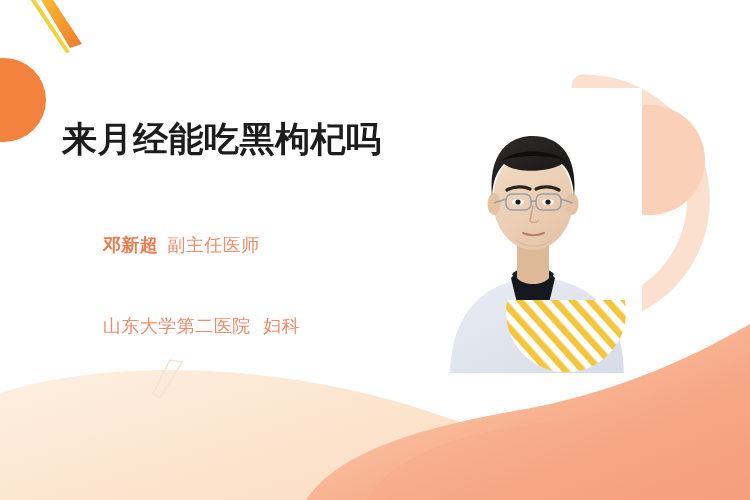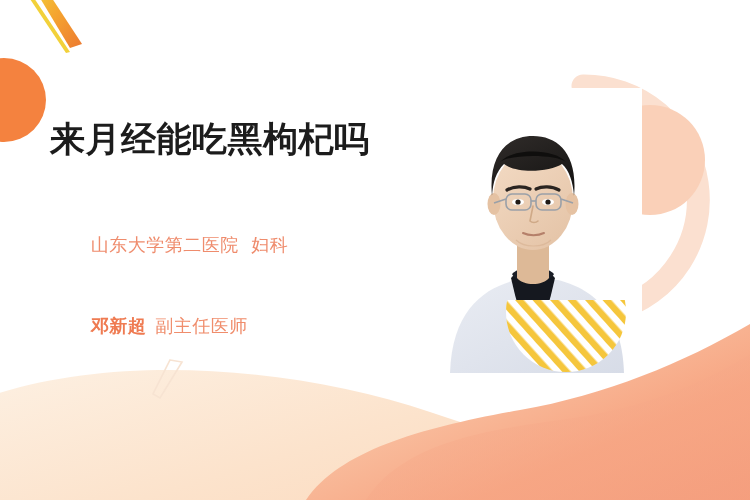--- a/index.html
+++ b/index.html
@@ -32,21 +32,21 @@
     top: 88px;
     width: 210px;
     height: 285px;
     z-index: 3;
   }
   #doctor-photo svg { display: block; }
 
   
   #text-block {
     position: absolute;
-    left: 50px;
+    left: 62px;
     top: 118px;
     width: 360px;
     z-index: 5;
   }
   #title {
     font-size: 35px;
     font-weight: 700;
     line-height: 1.24;
     color: #1c1c1c;
     letter-spacing: 0.5px;
@@ -209,21 +209,21 @@
     <g clip-path="url(#halfDisc)">
       <circle cx="566" cy="312" r="60" fill="url(#diagStripes)"></circle>
     </g>
   </svg>
 
   <div id="text-block">
     <h1 id="title">来月经能吃黑枸杞吗</h1>
 
     <div id="credentials">
       <div class="cred-line">
-        <span id="doctor-affiliation">山东大学第二医院  妇科</span>
+        <span id="doctor-name">邓新超</span><span class="sp"></span><span id="doctor-title">副主任医师</span>
       </div>
       <div class="cred-line">
-        <span id="doctor-name">邓新超</span><span class="sp"></span><span id="doctor-title">副主任医师</span>
+        <span id="doctor-affiliation">山东大学第二医院  妇科</span>
       </div>
     </div>
   </div>
 
 </div>
 
 </body></html>

